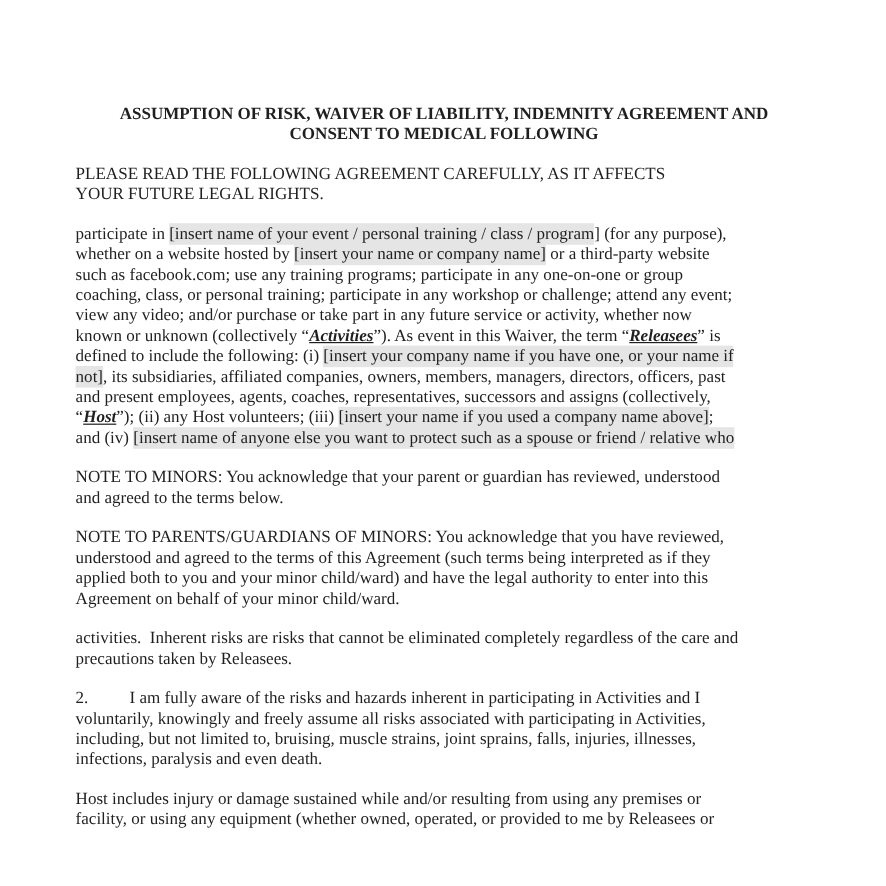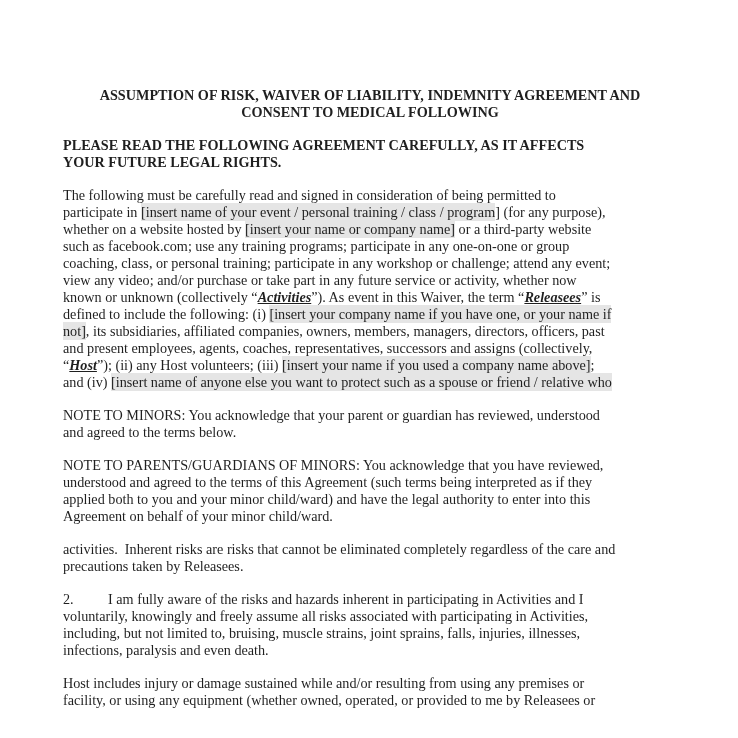--- a/index.html
+++ b/index.html
@@ -17,41 +17,40 @@
   }
   .doc {
     position: absolute;
     left: 63px; top: 87px;
     width: 614px;
     font-size: 14.2px;
     line-height: 17px;
   }
   .para { margin: 0 0 16px 0; }
   .para.title   { font-weight: bold; text-align: center; }
-  .para.heading { font-weight: bold; }
+  .para.heading { font-weight: normal; }
   .line { white-space: pre; }
   .seg.hl   { background: #e5e5e5; padding: 1px 0; }
   .seg.term { font-weight: bold; text-decoration: underline; font-style: italic; }
   .seg.num  { display: inline-block; width: 45px; }
 </style>
 </head>
 <body>
 
 <div class="page">
   <div class="doc">
       <div class="para title">
         <div class="line"><span class="seg">ASSUMPTION OF RISK, WAIVER OF LIABILITY, INDEMNITY AGREEMENT AND</span></div>
         <div class="line"><span class="seg">CONSENT TO MEDICAL FOLLOWING</span></div>
       </div>
       <div class="para heading">
         <div class="line"><span class="seg">PLEASE READ THE FOLLOWING AGREEMENT CAREFULLY, AS IT AFFECTS</span></div>
         <div class="line"><span class="seg">YOUR FUTURE LEGAL RIGHTS.</span></div>
       </div>
       <div class="para body">
-        <div class="line"><span class="seg">The following must be carefully read and signed in consideration of being permitted to</span></div>
         <div class="line"><span class="seg">participate in </span><span class="seg hl">[insert name of your event / personal training / class / program</span><span class="seg">] (for any purpose),</span></div>
         <div class="line"><span class="seg">whether on a website hosted by </span><span class="seg hl">[insert your name or company name]</span><span class="seg"> or a third-party website</span></div>
         <div class="line"><span class="seg">such as facebook.com; use any training programs; participate in any one-on-one or group</span></div>
         <div class="line"><span class="seg">coaching, class, or personal training; participate in any workshop or challenge; attend any event;</span></div>
         <div class="line"><span class="seg">view any video; and/or purchase or take part in any future service or activity, whether now</span></div>
         <div class="line"><span class="seg">known or unknown (collectively “</span><span class="seg term">Activities</span><span class="seg">”). As event in this Waiver, the term “</span><span class="seg term">Releasees</span><span class="seg">” is</span></div>
         <div class="line"><span class="seg">defined to include the following: (i) </span><span class="seg hl">[insert your company name if you have one, or your name if</span></div>
         <div class="line"><span class="seg hl">not]</span><span class="seg">, its subsidiaries, affiliated companies, owners, members, managers, directors, officers, past</span></div>
         <div class="line"><span class="seg">and present employees, agents, coaches, representatives, successors and assigns (collectively,</span></div>
         <div class="line"><span class="seg">“</span><span class="seg term">Host</span><span class="seg">”); (ii) any Host volunteers; (iii) </span><span class="seg hl">[insert your name if you used a company name above]</span><span class="seg">;</span></div>

